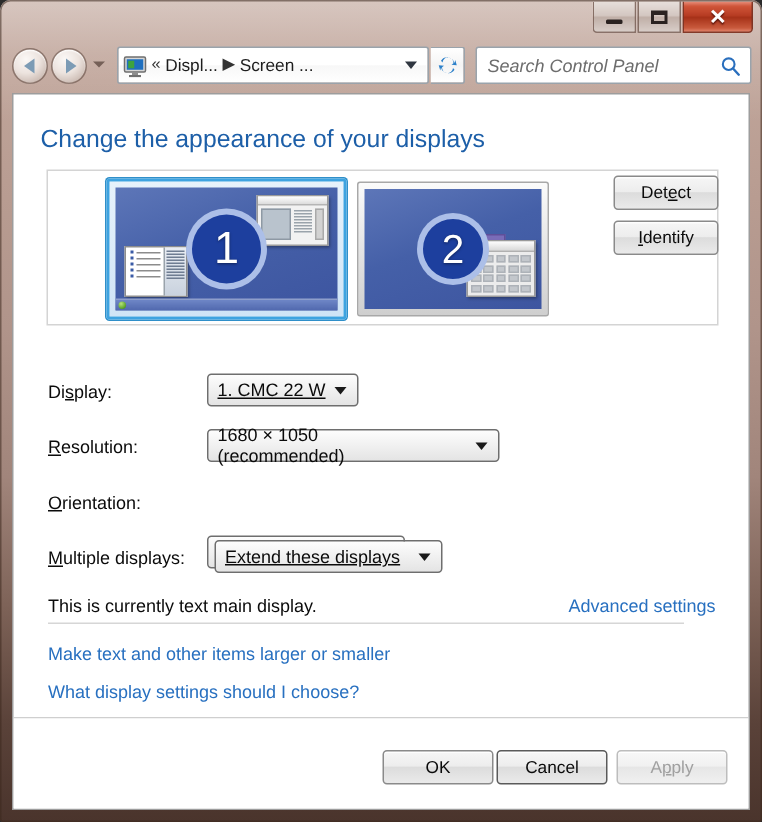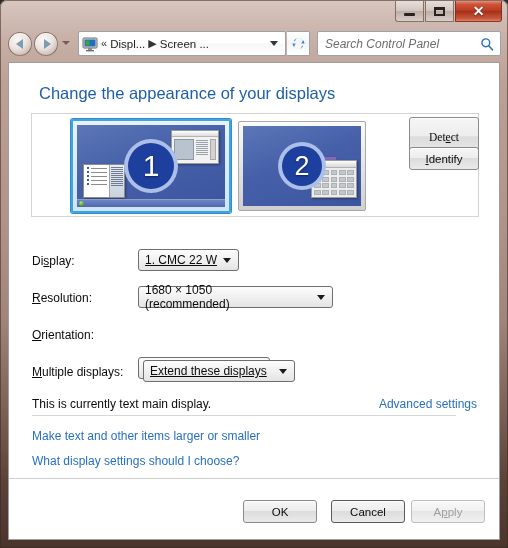--- a/index.html
+++ b/index.html
@@ -168,21 +168,21 @@
   #client {
     position: absolute; left: 8px; top: 62px;
     width: 492px; height: 478px;
     background: #ffffff;
     border: 1px solid #9d9d9d;
     box-sizing: border-box;
     overflow: hidden;
   }
 
   #page-heading {
-    position: absolute; left: 30px; top: 21px;
+    position: absolute; left: 18px; top: 21px;
     font-size: 16.5px; color: #1d5fa8;
     white-space: nowrap;
   }
 
   
   #preview-panel {
     position: absolute; left: 22px; top: 50px;
     width: 448px; height: 104px;
     box-sizing: border-box;
     border: 1px solid #d4d4d4;
@@ -309,21 +309,21 @@
     background: linear-gradient(180deg, #f6f6f6 0%, #ededed 46%, #dcdcdc 50%, #eaeaea 100%);
     border: 1px solid #8a8a8a;
     border-radius: 3px;
     font-family: "Liberation Sans", sans-serif;
     font-size: 11.5px;
     color: #0b0b0b;
     display:flex; align-items:center; justify-content:center;
     box-shadow: inset 0 1px 0 rgba(255,255,255,0.9);
     cursor: default;
   }
-  #detect-button  { position:absolute; left:400px; top:54px;  width:70px; height:40px;font-family:Liberation Serif, serif; }
+  #detect-button  { position:absolute; left:400px; top:54px;  width:70px; height:23px; }
   #identify-button{ position:absolute; left:400px; top:84px;  width:70px; height:23px; }
   .ak { text-decoration: underline; }
 
   
   .form-label {
     position: absolute;
     font-size: 12px; color: #0b0b0b;
     white-space: nowrap;
   }
   .combo {
@@ -378,21 +378,21 @@
     background:#cfcfcf;
   }
   #footer {
     position:absolute; left:0; top:416px; width:490px; height:61px;
     background:#ffffff;
   }
   .footer-btn {
     position:absolute; top:21px;
     width:74px; height:23px;
   }
-  #ok-button     { left: 234px; }
+  #ok-button     { left: 246px; }
   #cancel-button { left: 322px; border:1px solid #5a5a5a; }
   #apply-button  { left: 402px; color:#a0a0a0; border-color:#bdbdbd;
                    background: linear-gradient(180deg,#f8f8f8 0%,#f1f1f1 46%,#e6e6e6 50%,#f0f0f0 100%); }
   #apply-button .ak { text-decoration: underline; }
 </style>
 </head>
 <body>
 
 <div id="window">
 

